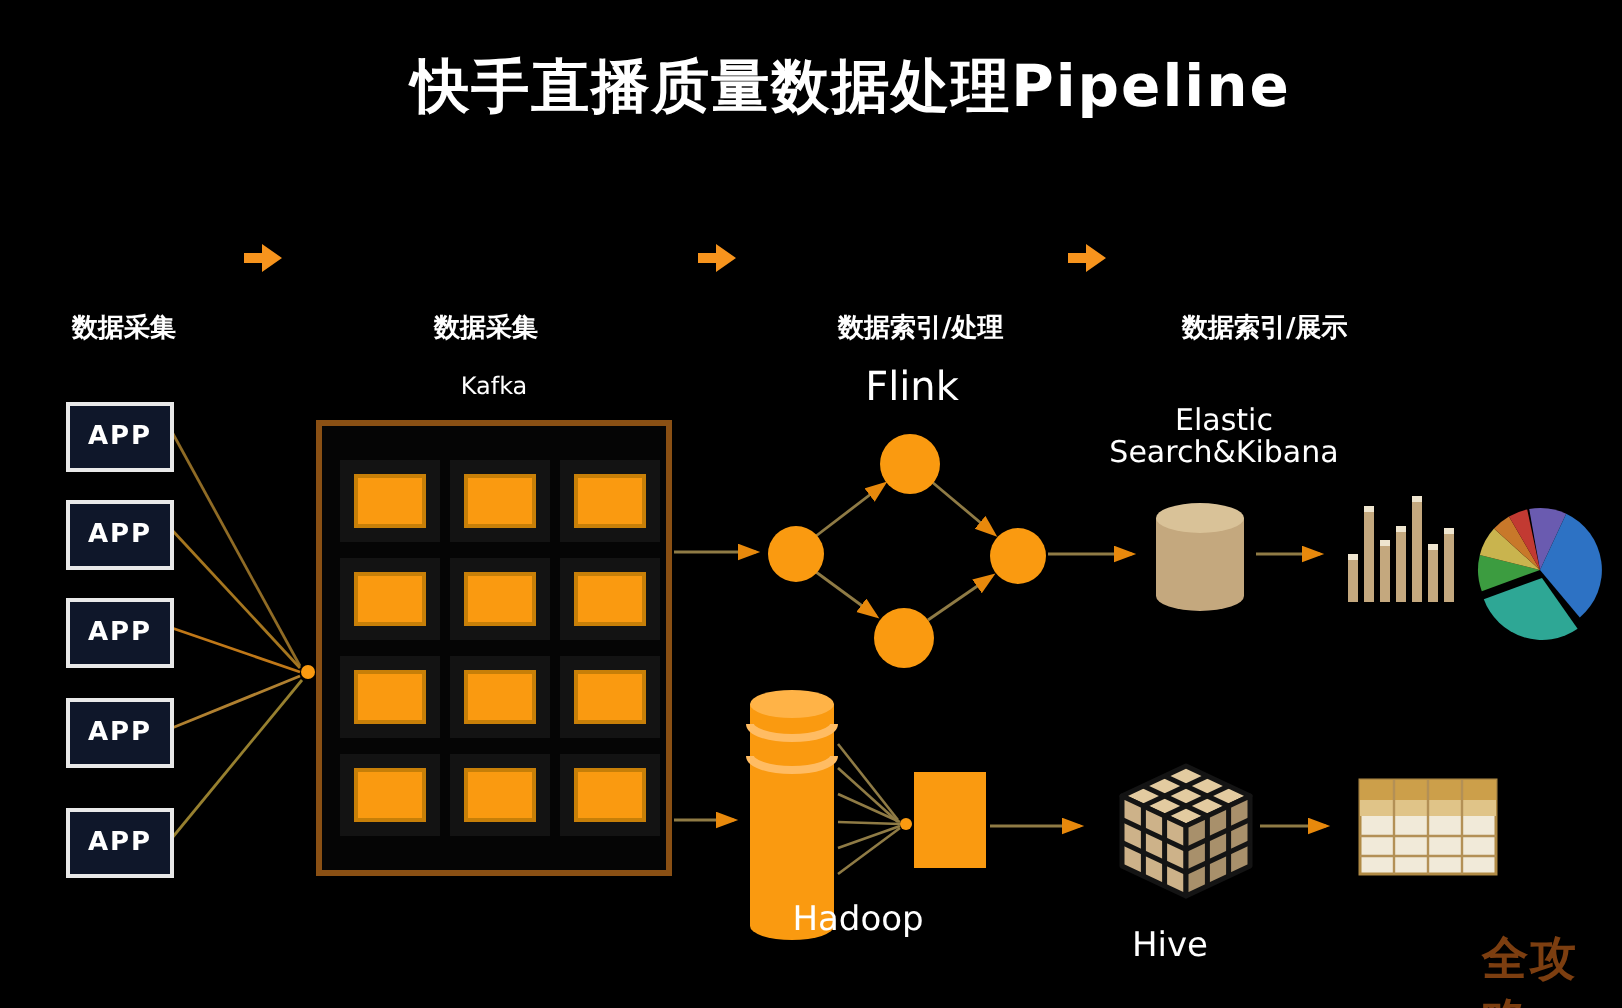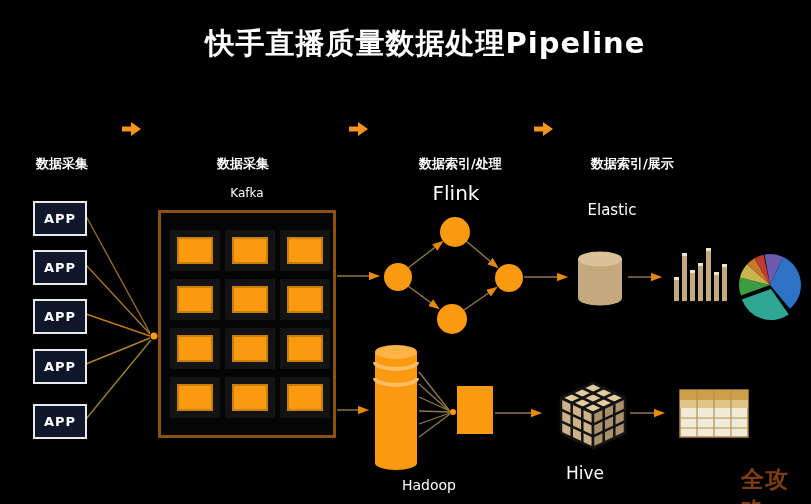--- a/index.html
+++ b/index.html
@@ -191,20 +191,21 @@
       <div class="sq"></div>
       <div class="sq"></div>
       <div class="sq"></div>
     </div>
   </div>
 
   <div class="nlabel" style="left:406px;top:181px;width:100px;font-size:20px;">Flink</div>
 
   <div class="nlabel" style="left:540px;top:202px;width:122px;font-size:15px;line-height:16px;margin-left:11px;">
     <div>Elastic</div>
+    <div>Search&amp;Kibana</div>
   </div>
 
   <div class="bar-chart">
       <div class="bar" style="height: 24px;"></div>
       <div class="bar" style="height: 48px;"></div>
       <div class="bar" style="height: 31px;"></div>
       <div class="bar" style="height: 38px;"></div>
       <div class="bar" style="height: 53px;"></div>
       <div class="bar" style="height: 29px;"></div>
       <div class="bar" style="height: 37px;"></div>
@@ -215,18 +216,18 @@
         <path d="M33,33 L27.6,2.5 A31,31 0 0 1 46.1,4.9 Z" fill="#6A5BB0"></path>
         <path d="M33,33 L46.1,4.9 A31,31 0 0 1 52.9,56.7 Z" fill="#2D72C4"></path>
         <path d="M34,37 L51.8,62.4 A31,31 0 0 1 4.9,47.6 Z" fill="#2EA795"></path>
         <path d="M33,33 L3.9,43.6 A31,31 0 0 1 2.9,25.5 Z" fill="#3C9C40"></path>
         <path d="M33,33 L2.9,25.5 A31,31 0 0 1 10.0,12.3 Z" fill="#C9B44E"></path>
         <path d="M33,33 L10.0,12.3 A31,31 0 0 1 17.5,6.2 Z" fill="#C8782A"></path>
         <path d="M33,33 L17.5,6.2 A31,31 0 0 1 26.6,2.7 Z" fill="#C23A32"></path>
       </svg>
   </div>
 
-  <div class="nlabel" style="left:379px;top:477px;width:100px;font-size:14px;">Hadoop</div>
+  <div class="nlabel" style="left:379px;top:450px;width:100px;font-size:17px;">Hadoop</div>
   <div class="nlabel" style="left:535px;top:463px;width:100px;font-size:17px;">Hive</div>
 
   <div class="watermark">全攻略</div>
 
 </div>
 
 </body></html>

